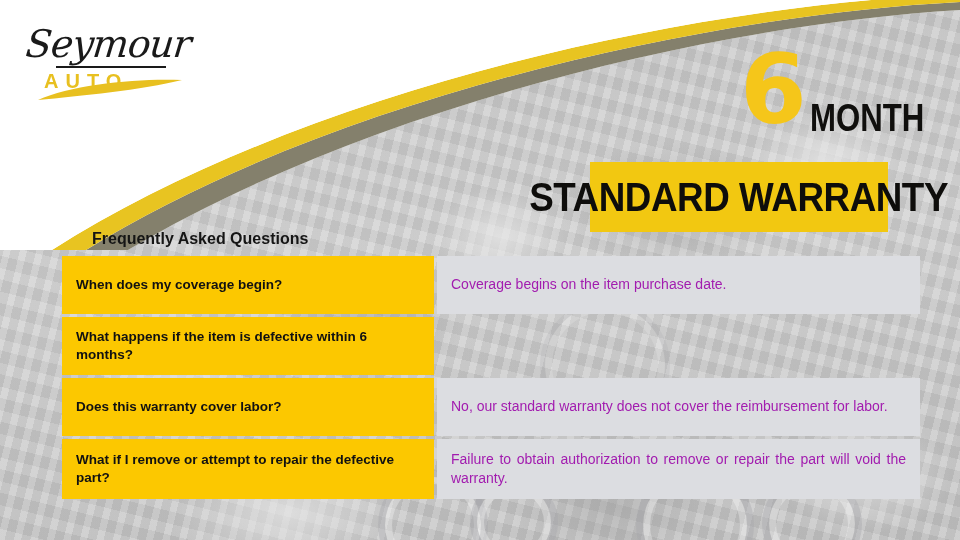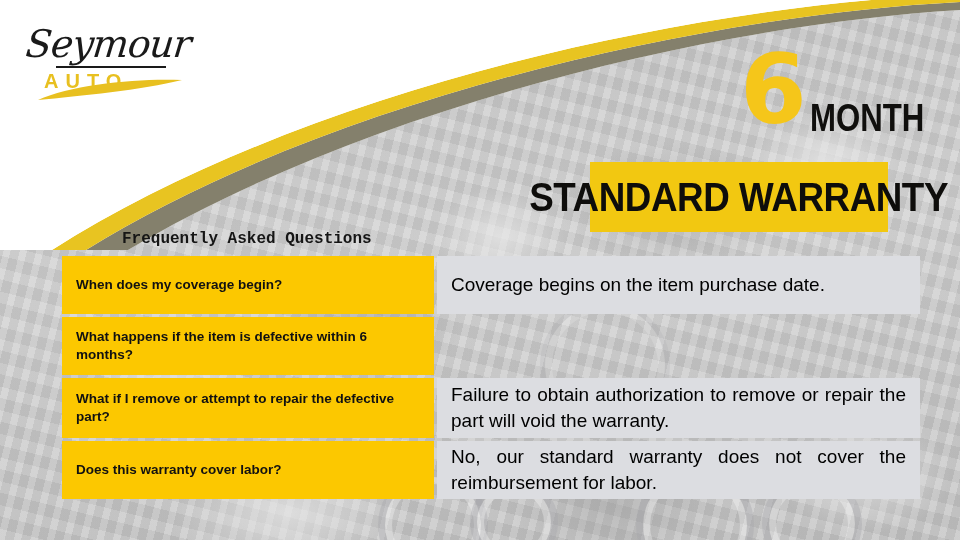--- a/index.html
+++ b/index.html
@@ -129,23 +129,23 @@
     font-weight: 700;
     color: #0E0D0B;
     letter-spacing: -0.5px;
     transform: scaleX(.92);
     white-space: nowrap;
   }
 
   
   .faq-heading {
     position: absolute;
-    left: 122px;
+    left: 92px;
     top: 230px;
-    font-family: Liberation Mono, monospace;
+    font-family: Liberation Sans, sans-serif;
     font-size: 16px;
     font-weight: 700;
     color: #151515;
   }
 
   
   .faq-table {
     position: absolute;
     left: 46px;
     top: 256px;
@@ -170,23 +170,23 @@
     margin-left: 16px;
   }
   .faq-gap { width: 3px; }
   .faq-a {
     flex: 1;
     background: #DCDDE1;
     box-sizing: border-box;
     padding: 10px 14px;
     display: flex;
     align-items: center;
-    font-size: 19px;
+    font-size: 14px;
     font-weight: 400;
-    color: #000000;
+    color: #a21caf;
     line-height: 1.38;
     text-align: justify;
   }
   .faq-row.h1 .faq-q, .faq-row.h1 .faq-a { height: 58px; }
   .faq-row.h2 .faq-q, .faq-row.h2 .faq-a { height: 58px; }
   .faq-row.h3 .faq-q, .faq-row.h3 .faq-a { height: 58px; }
   .faq-row.h4 .faq-q, .faq-row.h4 .faq-a { height: 60px; }
 </style>
 </head>
 <body>
@@ -237,27 +237,27 @@
       <div class="faq-q">When does my coverage begin?</div>
       <div class="faq-gap"></div>
       <div class="faq-a">Coverage begins on the item purchase date.</div>
     </div>
 
     <div class="faq-row h2">
       <div class="faq-q">What happens if the item is defective within 6 months?</div>
       <div class="faq-gap"></div>
     </div>
 
+    <div class="faq-row h3">
+      <div class="faq-q">Does this warranty cover labor?</div>
+      <div class="faq-gap"></div>
+      <div class="faq-a">No, our standard warranty does not cover the reimbursement for labor.</div>
+    </div>
+
     <div class="faq-row h4">
       <div class="faq-q">What if I remove or attempt to repair the defective part?</div>
       <div class="faq-gap"></div>
       <div class="faq-a">Failure to obtain authorization to remove or repair the part will void the warranty.</div>
     </div>
 
-    <div class="faq-row h3">
-      <div class="faq-q">Does this warranty cover labor?</div>
-      <div class="faq-gap"></div>
-      <div class="faq-a">No, our standard warranty does not cover the reimbursement for labor.</div>
-    </div>
-
   </div>
 
 </div>
 
 </body></html>

